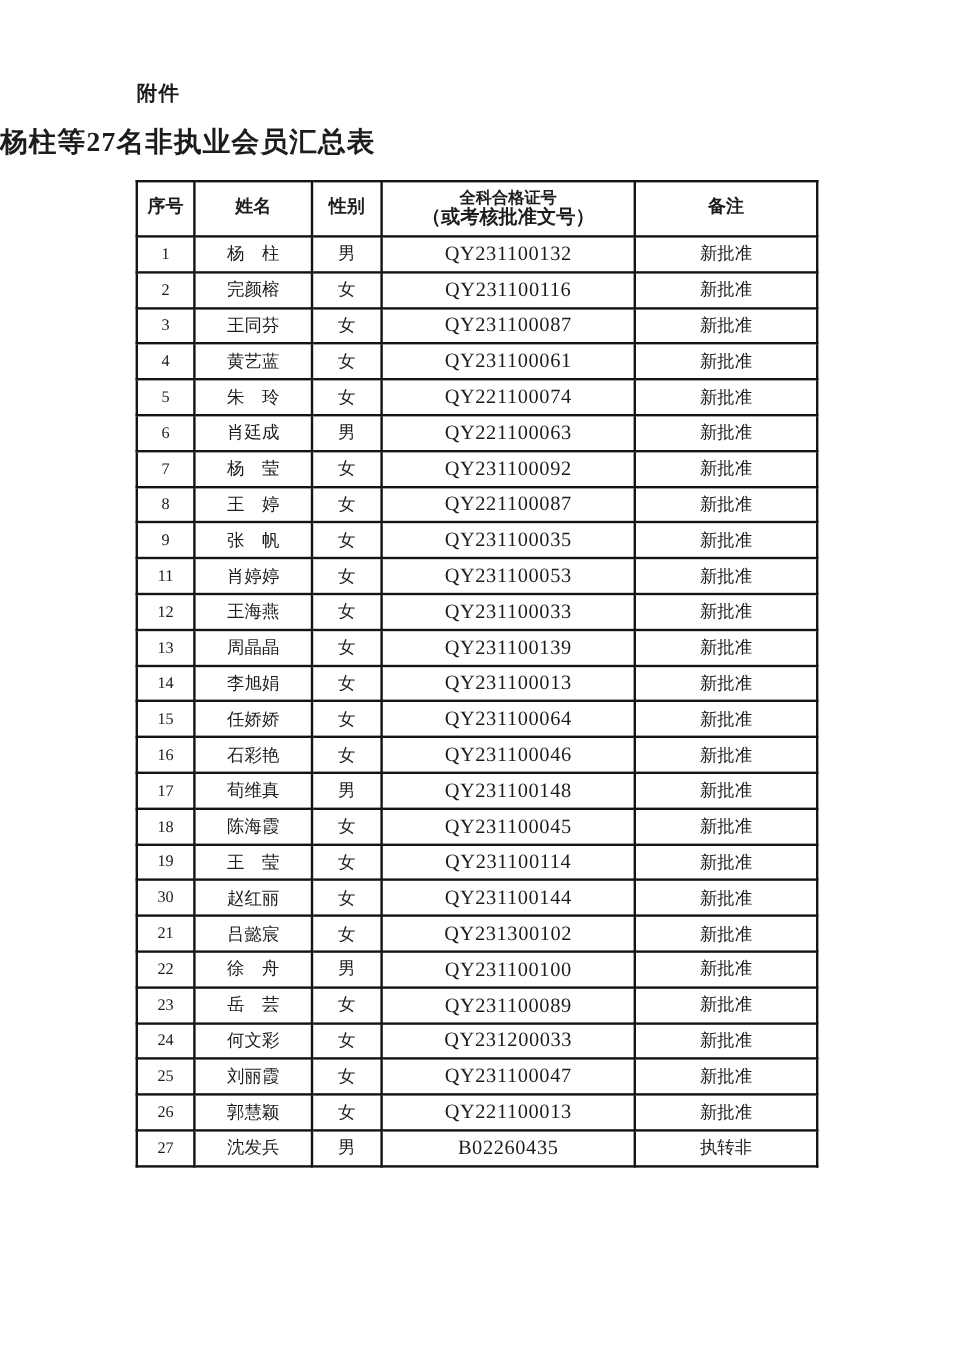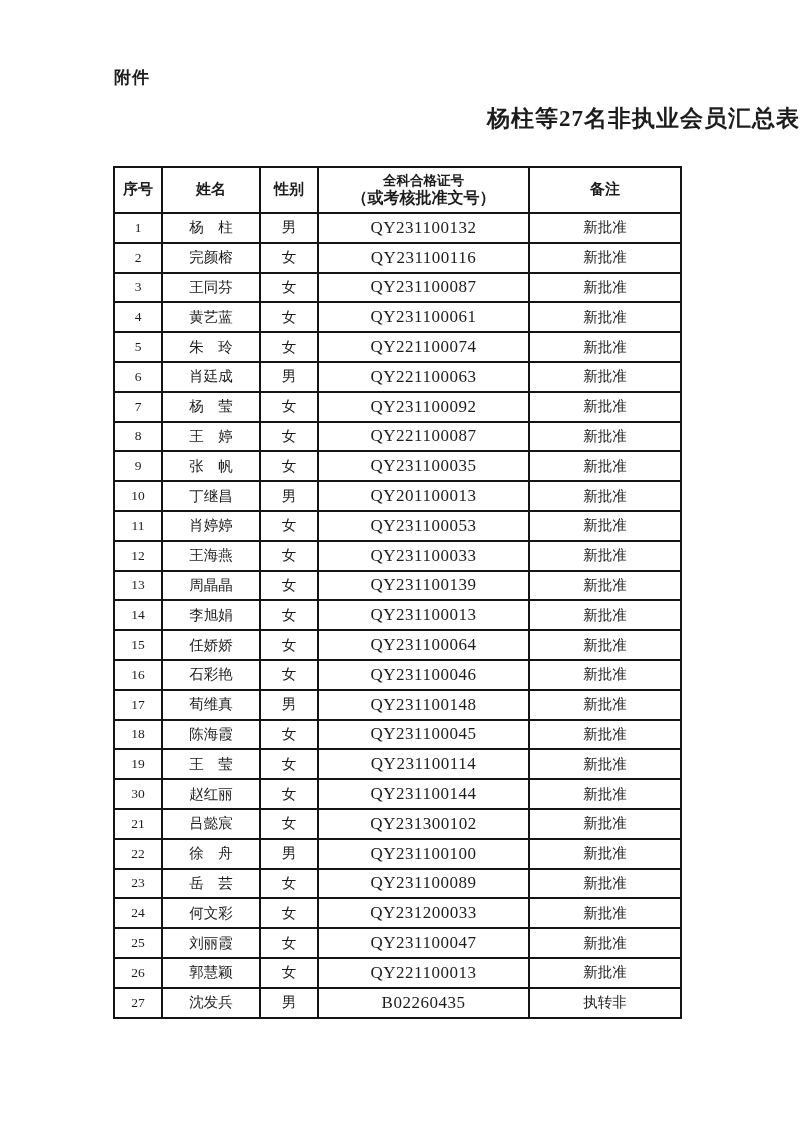--- a/index.html
+++ b/index.html
@@ -22,29 +22,29 @@
     top: 66px;
     font-size: 17px;
     font-weight: bold;
     letter-spacing: 1px;
   }
   .doc-title {
     position: absolute;
     left: 0;
     top: 103px;
     width: 100%;
-    text-align: right;
+    text-align: left;
     font-size: 23px;
     font-weight: bold;
     letter-spacing: 1px;
   }
   table.member-table {
     position: absolute;
     left: 113px;
-    top: 166px;
+    top: 150px;
     width: 567px;
     border-collapse: collapse;
     table-layout: fixed;
   }
   .member-table th,
   .member-table td {
     border: 2px solid #141414;
     text-align: center;
     vertical-align: middle;
     padding: 0;
@@ -163,27 +163,20 @@
           <td>新批准</td>
         </tr>
         <tr>
           <td>9</td>
           <td>张　帆</td>
           <td>女</td>
           <td>QY231100035</td>
           <td>新批准</td>
         </tr>
         <tr>
-          <td>10</td>
-          <td>丁继昌</td>
-          <td>男</td>
-          <td>QY201100013</td>
-          <td>新批准</td>
-        </tr>
-        <tr>
           <td>11</td>
           <td>肖婷婷</td>
           <td>女</td>
           <td>QY231100053</td>
           <td>新批准</td>
         </tr>
         <tr>
           <td>12</td>
           <td>王海燕</td>
           <td>女</td>

